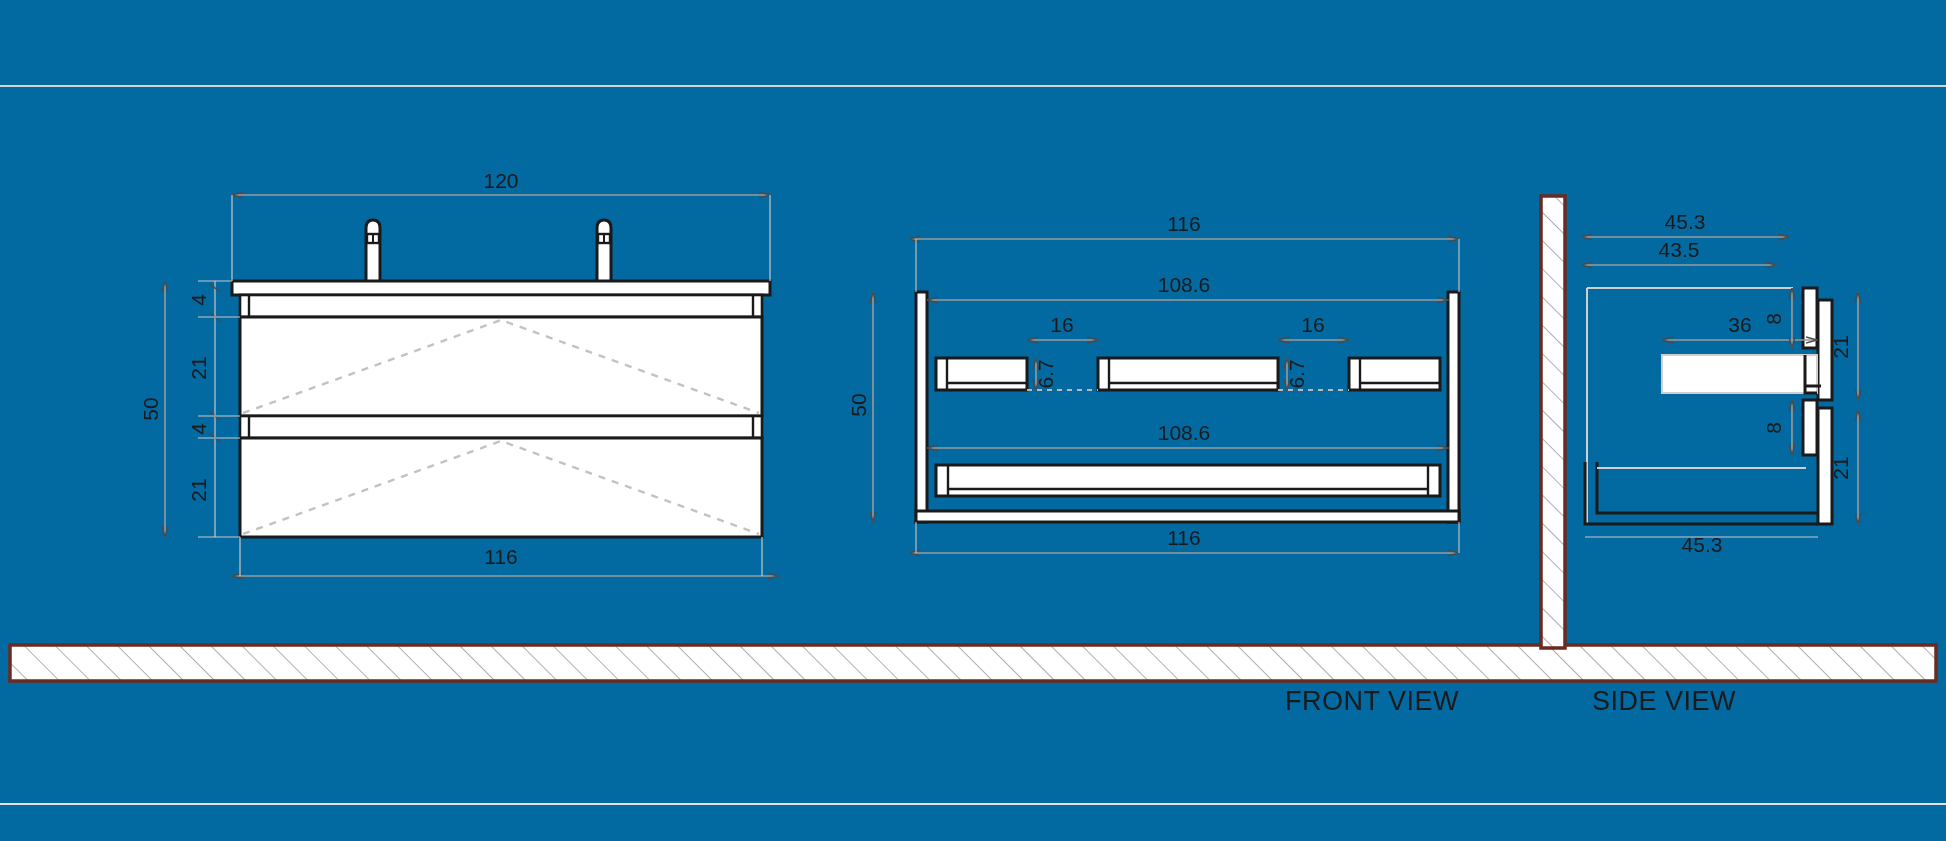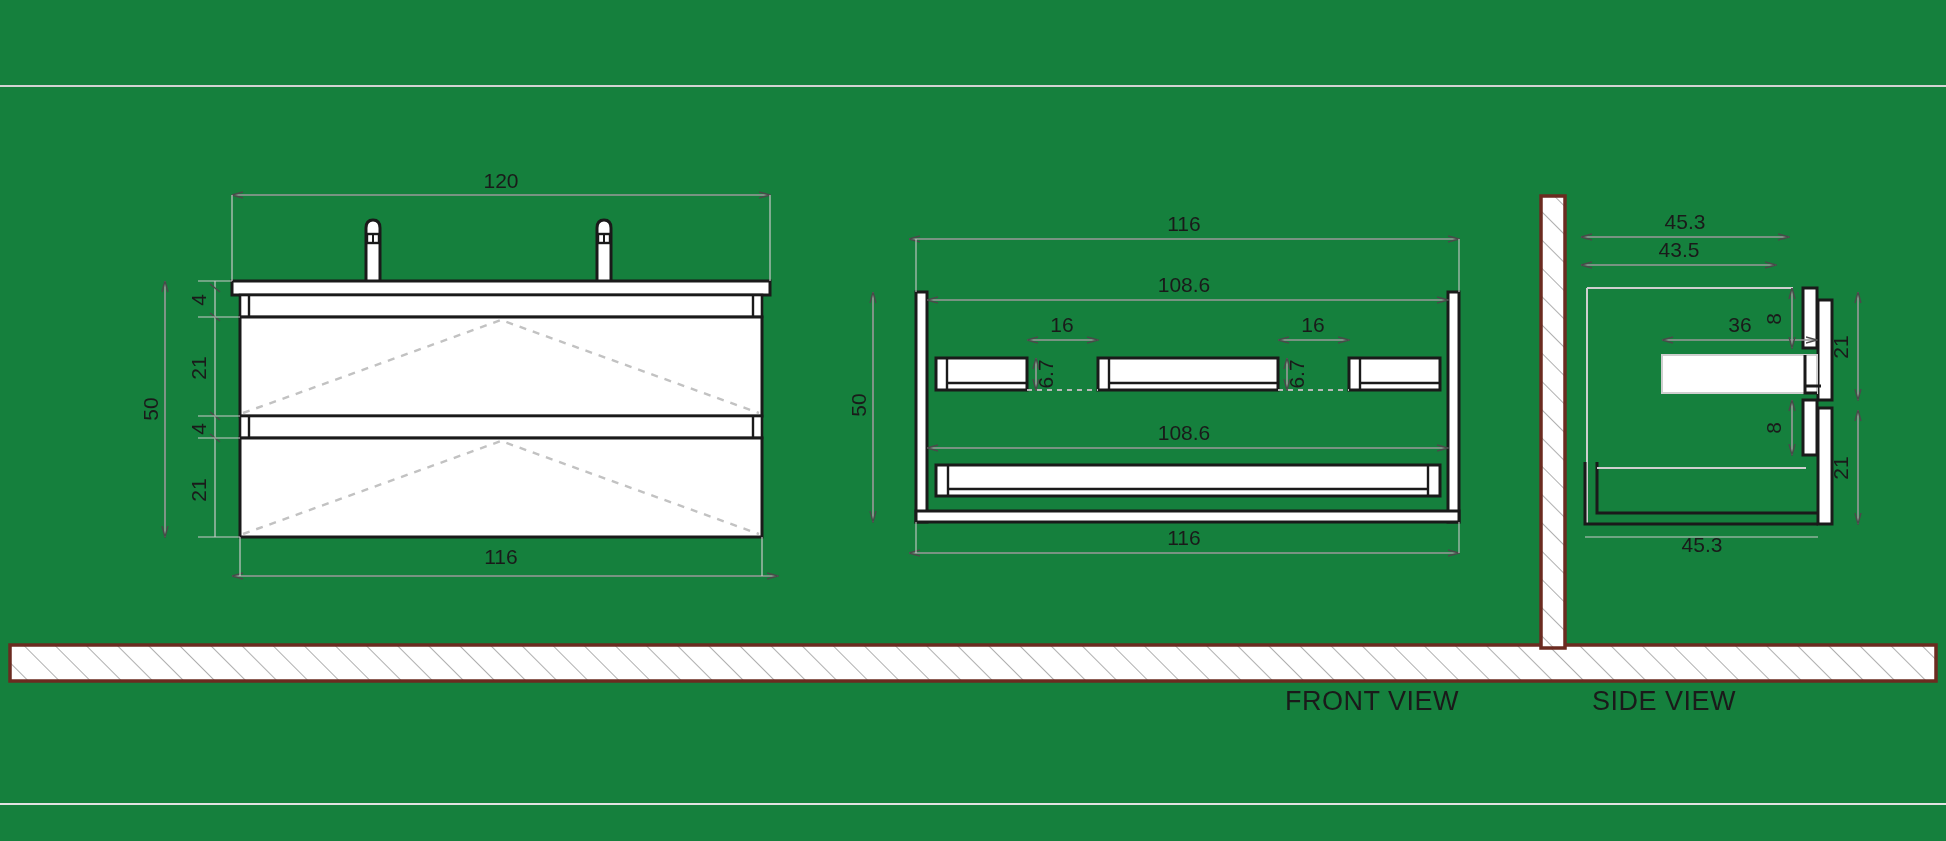--- a/index.html
+++ b/index.html
@@ -4,21 +4,21 @@
 <style>
   html,body{margin:0;padding:0;background:#ffffff;}
   body{
     font-family:"Liberation Sans", sans-serif;
     -webkit-font-smoothing:antialiased;
   }
   #stage{
     position:relative;
     width:1946px;
     height:841px;
-    background:#15803d;
+    background:#0369a1;
     overflow:hidden;
   }
   svg#drawing{
     position:absolute;
     left:0; top:0;
     width:1946px;
     height:841px;
     display:block;
   }
   .dimtext{

